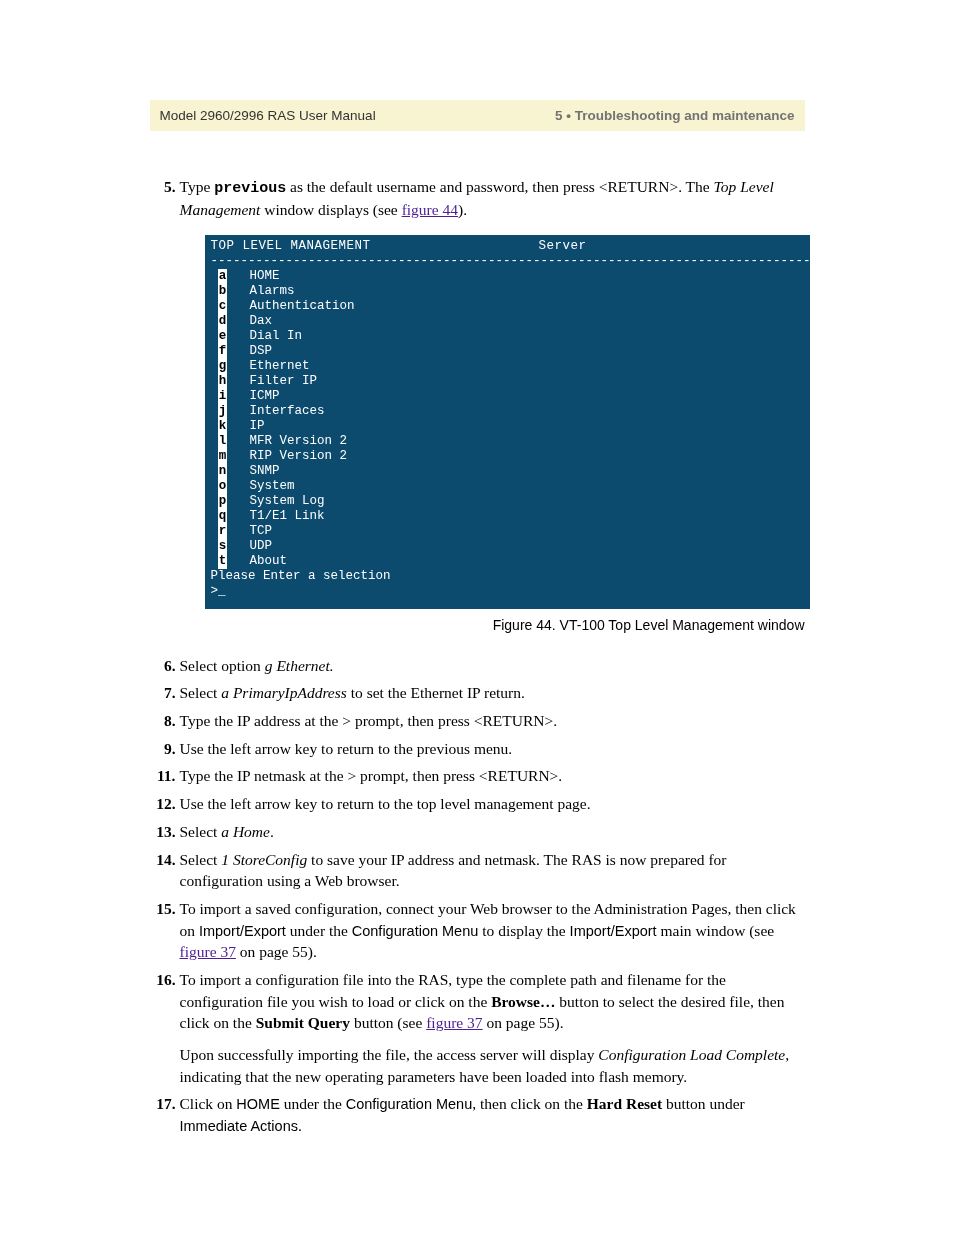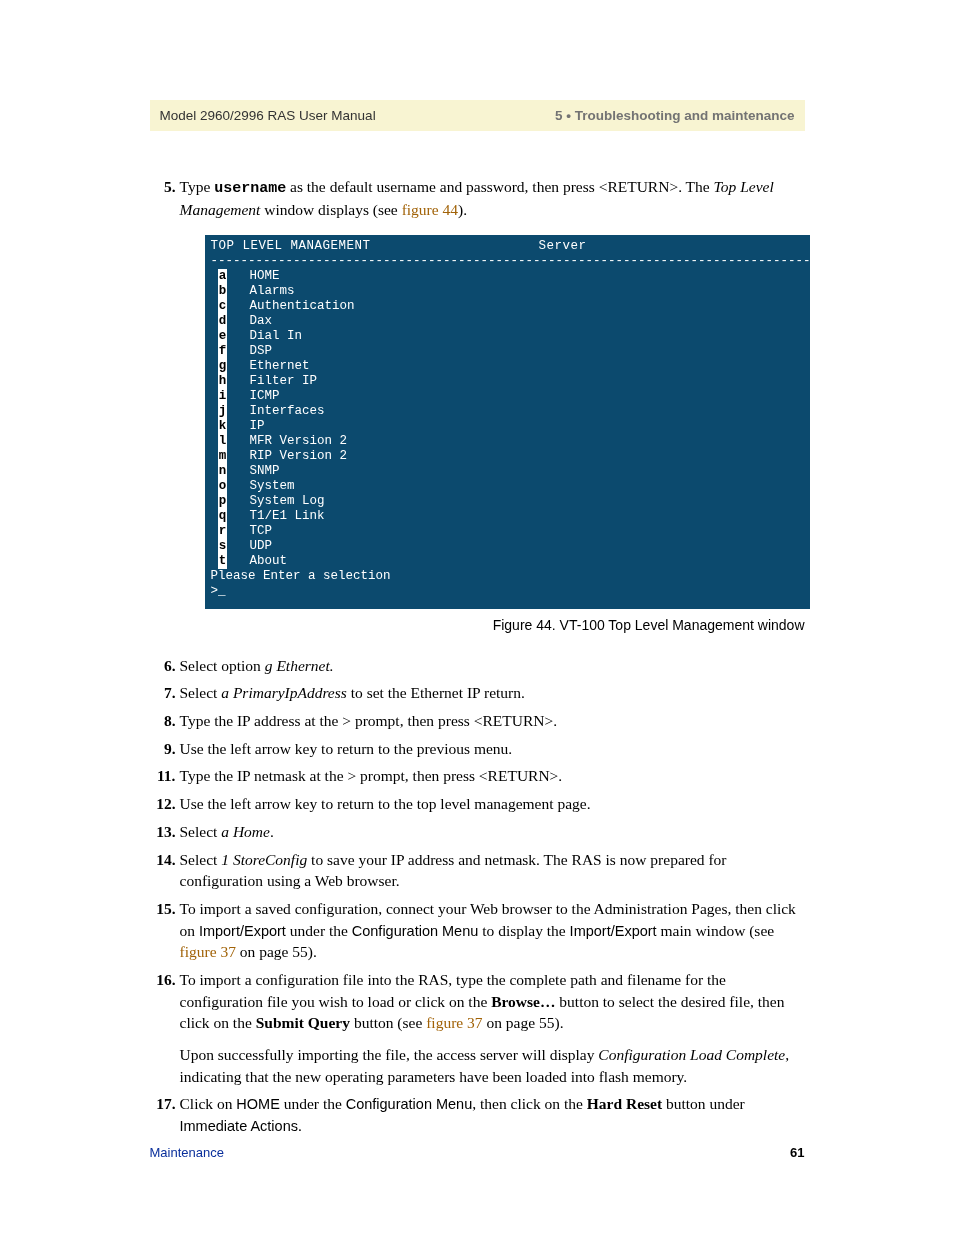--- a/index.html
+++ b/index.html
@@ -40,21 +40,21 @@
     min-width: 26px;
     font-weight: bold;
     text-align: right;
     padding-right: 4px;
   }
   .step-body { flex: 1; }
   .ital { font-style: italic; }
   .bold { font-weight: bold; }
   .mono { font-family: "Courier New", monospace; font-weight: bold; font-size: 15px;}
   .sans { font-family: Arial, Helvetica, sans-serif; font-size: 14.5px;}
-  .link { color: #a16207; }
+  .link { color: #4c1d95; text-decoration: underline; }
   .terminal {
     background: #0c4a6e;
     color: #fff;
     font-family: "Courier New", monospace;
     font-size: 12.5px;
     line-height: 1.2;
     white-space: pre;
     padding: 4px 6px 10px 6px;
     margin: 14px 0 8px 55px;
     width: 605px;
@@ -101,21 +101,21 @@
 <div class="page">
 
   <div class="header-bar">
     <span class="header-left">Model 2960/2996 RAS User Manual</span>
     <span class="header-right">5 • Troubleshooting and maintenance</span>
   </div>
 
   <div class="step-line">
     <div class="step-num">5.</div>
     <div class="step-body">
-      <span>Type </span><span class="mono">username</span><span> as the default username and password, then press &lt;RETURN&gt;. The </span><span class="ital">Top Level Management</span><span> window displays (see </span><span class="link">figure 44</span><span>).</span>
+      <span>Type </span><span class="mono">previous</span><span> as the default username and password, then press &lt;RETURN&gt;. The </span><span class="ital">Top Level Management</span><span> window displays (see </span><span class="link">figure 44</span><span>).</span>
     </div>
   </div>
 
   <div class="terminal"><span class="term-title-row"><span>TOP LEVEL MANAGEMENT</span>                     <span>Server</span></span>
 --------------------------------------------------------------------------------
 <div id="term-menu"> <span class="term-key">a</span>   HOME
  <span class="term-key">b</span>   Alarms
  <span class="term-key">c</span>   Authentication
  <span class="term-key">d</span>   Dax
  <span class="term-key">e</span>   Dial In
@@ -193,18 +193,14 @@
         <span>Upon successfully importing the file, the access server will display </span><span class="ital">Configuration Load Complete</span><span>, indicating that the new operating parameters have been loaded into flash memory.</span>
       </div>
     </div>
   </div>
 
   <div class="step-line">
     <div class="step-num">17.</div>
     <div class="step-body"><span>Click on </span><span class="sans">HOME</span><span> under the </span><span class="sans">Configuration Menu</span><span>, then click on the </span><span class="bold">Hard Reset</span><span> button under </span><span class="sans">Immediate Actions</span><span>.</span></div>
   </div>
 
-  <div class="footer">
-    <span class="footer-left">Maintenance</span>
-    <span class="footer-right">61</span>
-  </div>
 
 </div>
 
 </body></html>

